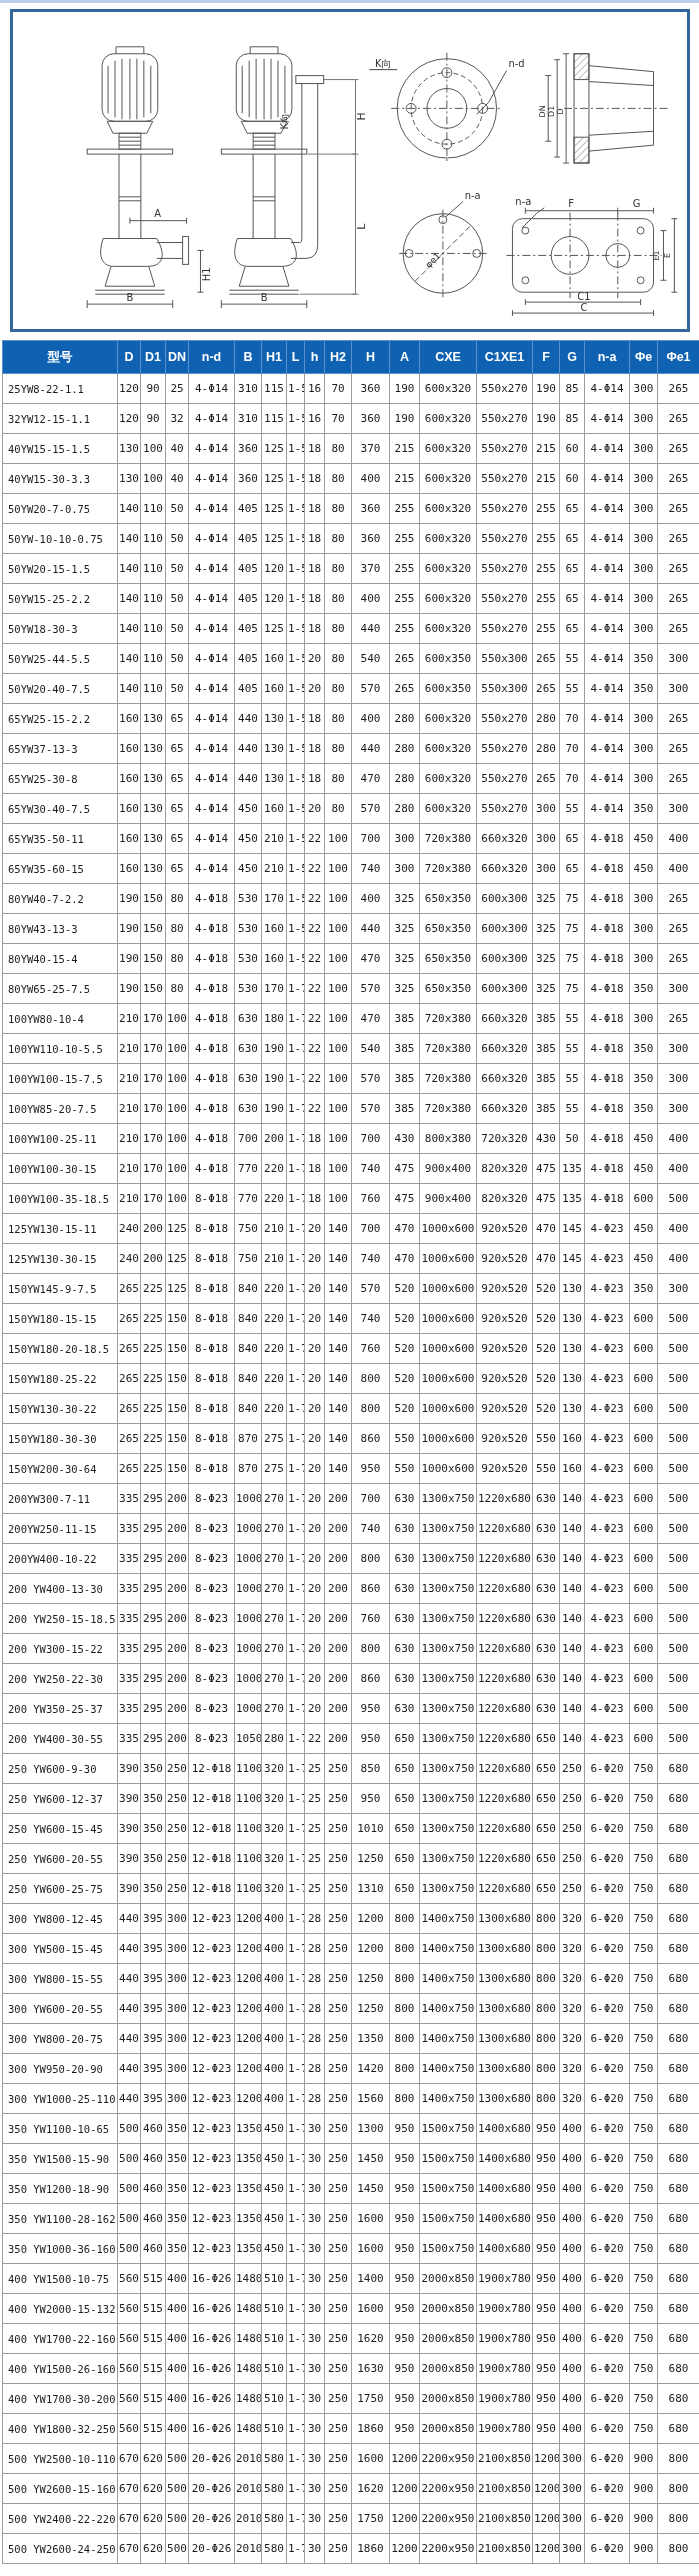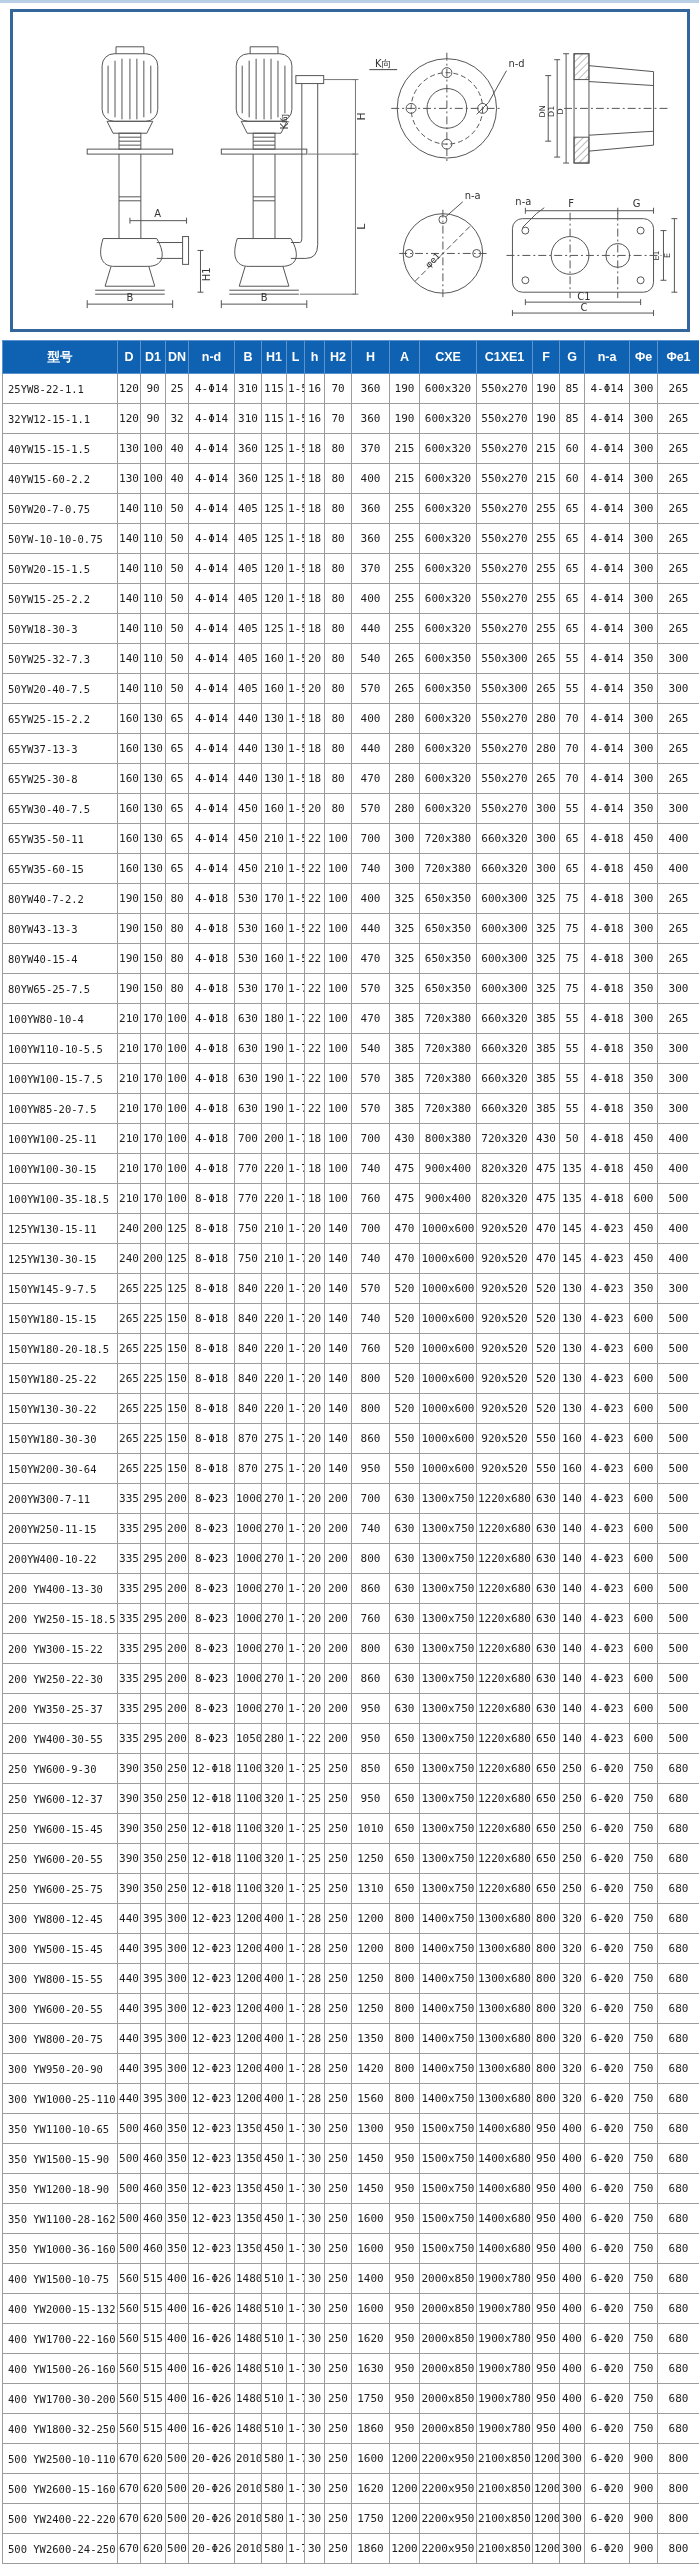--- a/index.html
+++ b/index.html
@@ -252,21 +252,21 @@
         <td>215</td>
         <td>600x320</td>
         <td>550x270</td>
         <td>215</td>
         <td>60</td>
         <td>4-Φ14</td>
         <td>300</td>
         <td>265</td>
       </tr>
       <tr>
-        <td class="model">40YW15-60-2.2</td>
+        <td class="model">40YW15-30-3.3</td>
         <td>130</td>
         <td>100</td>
         <td>40</td>
         <td>4-Φ14</td>
         <td>360</td>
         <td>125</td>
         <td>1-5</td>
         <td>18</td>
         <td>80</td>
         <td>400</td>
@@ -378,21 +378,21 @@
         <td>255</td>
         <td>600x320</td>
         <td>550x270</td>
         <td>255</td>
         <td>65</td>
         <td>4-Φ14</td>
         <td>300</td>
         <td>265</td>
       </tr>
       <tr>
-        <td class="model">50YW25-32-7.3</td>
+        <td class="model">50YW25-44-5.5</td>
         <td>140</td>
         <td>110</td>
         <td>50</td>
         <td>4-Φ14</td>
         <td>405</td>
         <td>160</td>
         <td>1-5</td>
         <td>20</td>
         <td>80</td>
         <td>540</td>

